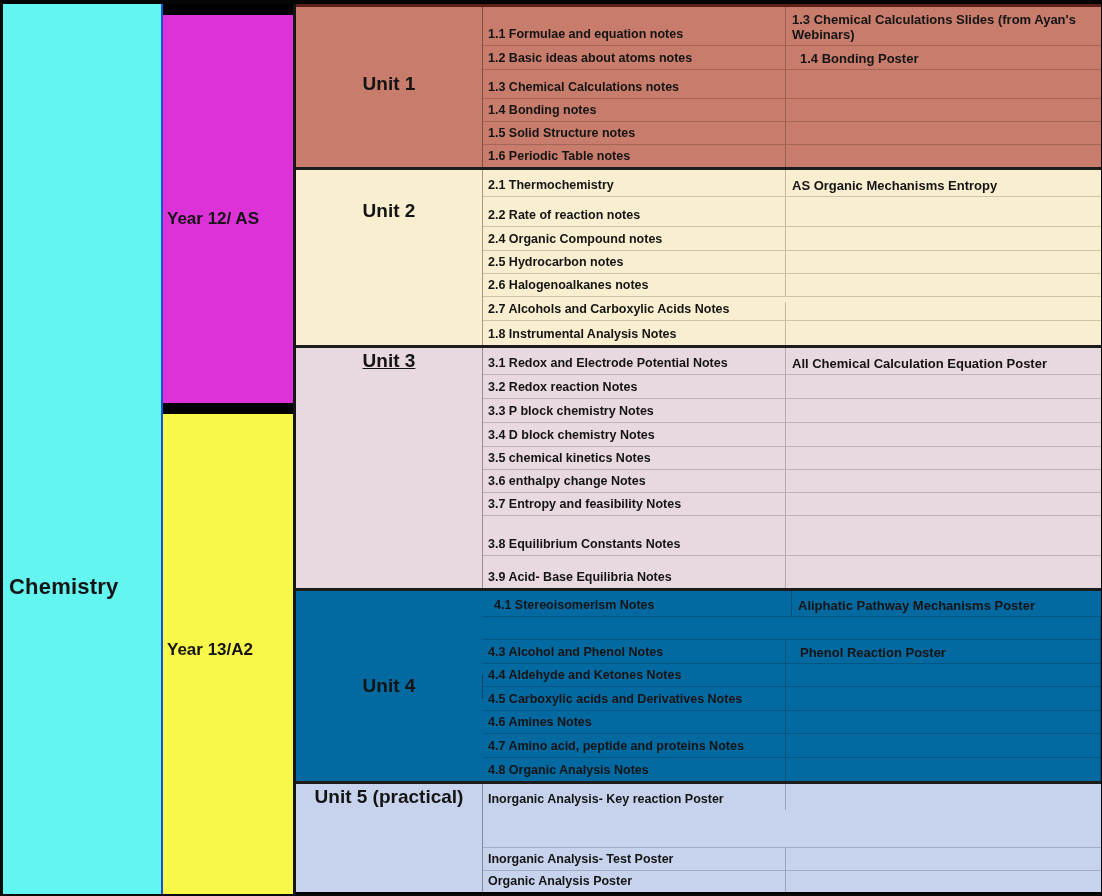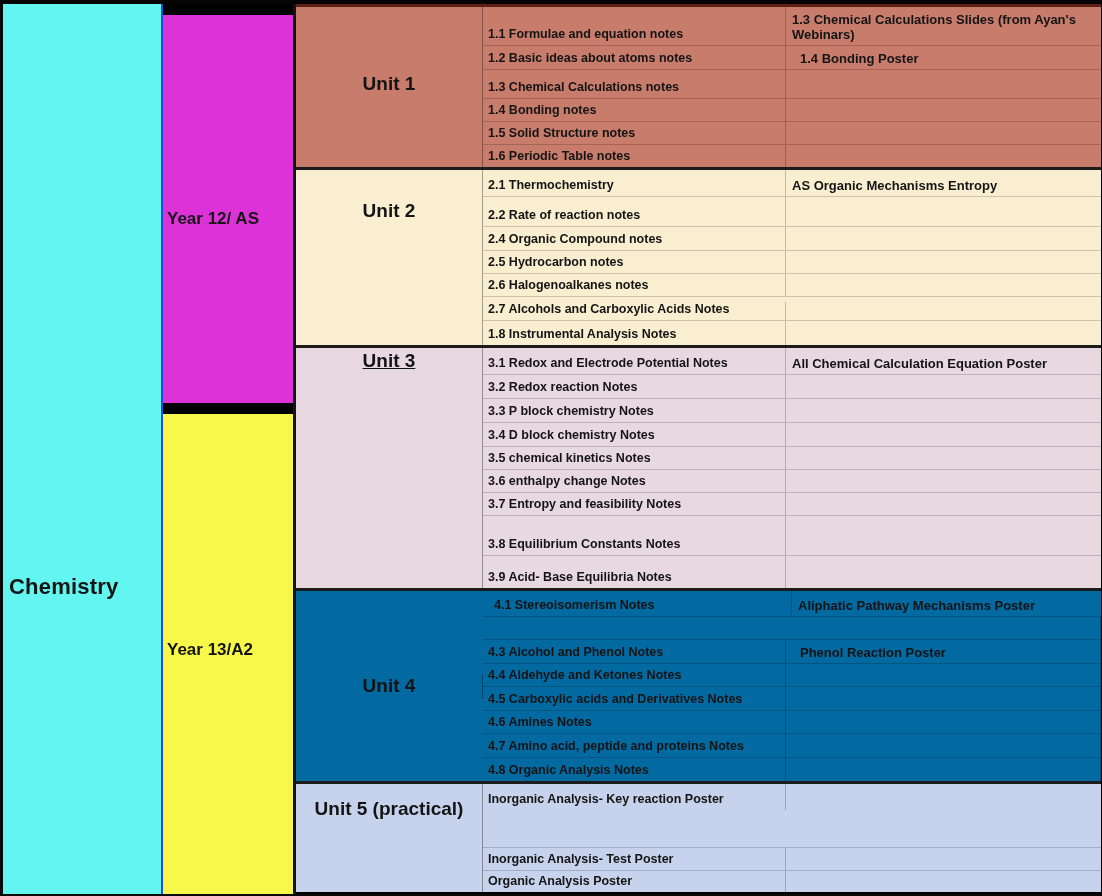--- a/index.html
+++ b/index.html
@@ -213,21 +213,21 @@
             <div class="poster-cell"></div>
           </div>
           <div class="row gridtop" style="height: 24px;">
             <div class="note-cell">4.8 Organic Analysis Notes</div>
             <div class="poster-cell"></div>
           </div>
         </div>
       </div>
       <div class="section" style="background: rgb(199, 211, 237); border-top-color: rgb(28, 28, 28);">
         <div class="unit-cell">
-          <div class="unit-label" style="margin-top: 12px; height: 26px;">Unit 5 (practical)</div>
+          <div class="unit-label" style="margin-top: 0px; height: 26px;">Unit 5 (practical)</div>
         </div>
         <div class="rows">
           <div class="row" style="height: 26px;">
             <div class="note-cell">Inorganic Analysis- Key reaction Poster</div>
             <div class="poster-cell"></div>
           </div>
           <div class="row gridtop" style="height: 23px; margin-top: 37px;">
             <div class="note-cell">Inorganic Analysis- Test Poster</div>
             <div class="poster-cell"></div>
           </div>

